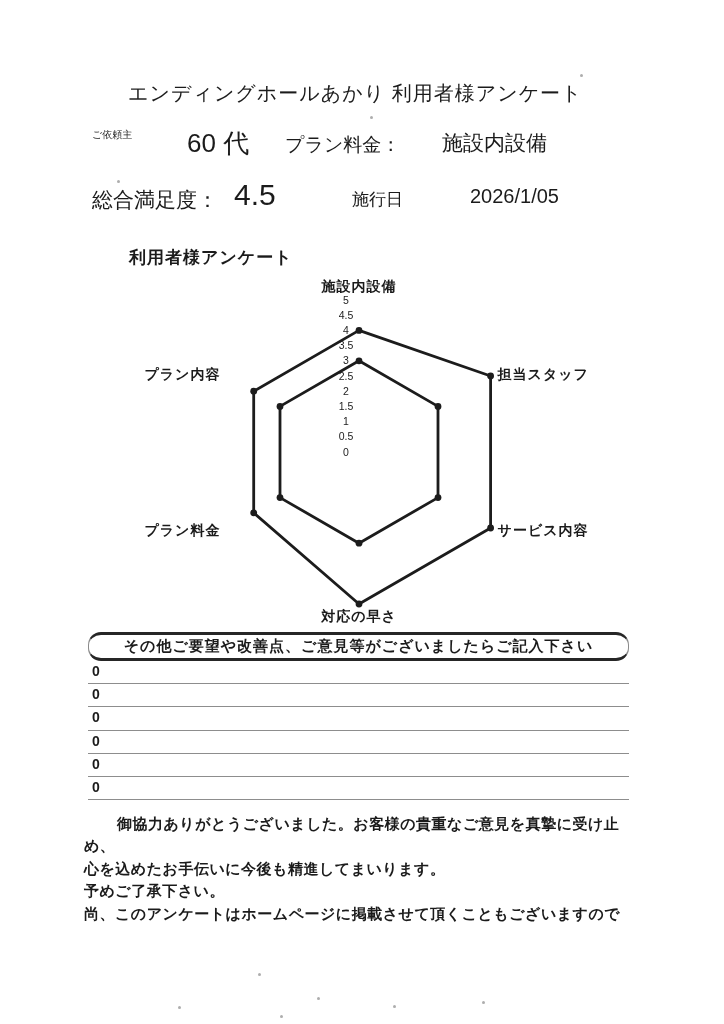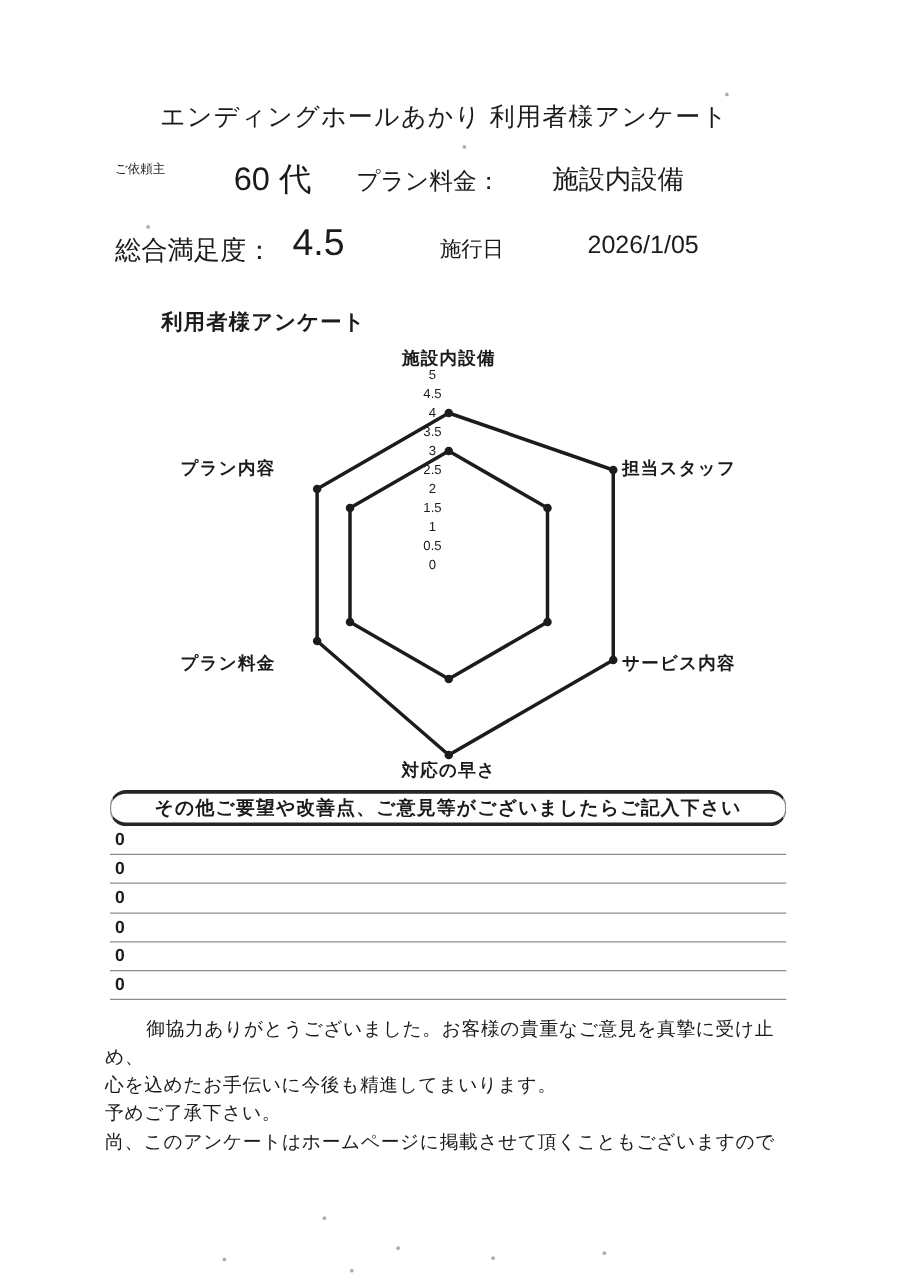--- a/index.html
+++ b/index.html
@@ -20,21 +20,21 @@
     font-size:15px;font-weight:700;letter-spacing:1px;border-radius:13px;
   }
   .crow{
     height:23.2px;border-bottom:1px solid #8d8d8d;
     font-size:14px;font-weight:700;padding:2px 0 0 4px;box-sizing:border-box;
   }
 
   
   .footer{
     position:absolute;left:84px;top:813px;width:552px;
-    font-size:15px;font-weight:400;line-height:22.4px;letter-spacing:.5px;
+    font-size:15px;font-weight:700;line-height:22.4px;letter-spacing:.5px;
   }
   .footer .indent{text-indent:2.2em}
 
   
   .tick-label{font:10.5px "Liberation Sans","DejaVu Sans",sans-serif;fill:#1b1b1b}
   .cat-label{font:700 14px "Liberation Sans","DejaVu Sans",sans-serif;fill:#1b1b1b;letter-spacing:1px}
 
   .speck{position:absolute;width:3px;height:3px;background:#4a4a4a;border-radius:50%;opacity:.45}
 </style>
 </head>

